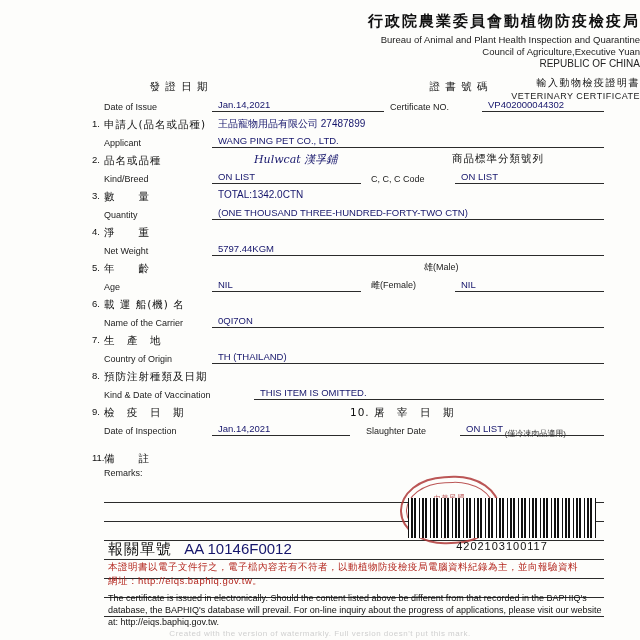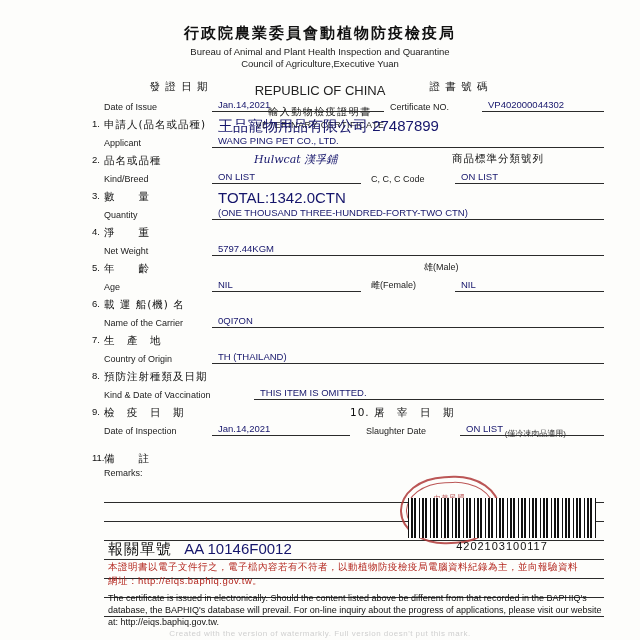--- a/index.html
+++ b/index.html
@@ -10,54 +10,54 @@
     color:#1b1b1b;
     position:relative;
     overflow:hidden;
   }
   .page{
     position:absolute;inset:0;
     background:#fdfdfb;
   }
   
   .hdr{
-    text-align:center;
-    padding-top:24px;
+    text-align:right;
+    padding-top:12px;
   }
   .hdr .cn-title{
     font-family:"DejaVu Sans", sans-serif;
     font-size:15px;
     letter-spacing:2px;
     font-weight:600;
     color:#111;
   }
   .hdr .en1{font-size:9.5px;margin-top:3px;color:#222;}
   .hdr .en2{font-size:9.5px;margin-top:1px;color:#222;}
-  .hdr .en3{font-size:13px;margin-top:14px;color:#222;}
+  .hdr .en3{font-size:10px;margin-top:1px;color:#222;}
   .hdr .cn-sub{
     font-family:"DejaVu Sans", sans-serif;
     font-size:10px;letter-spacing:1.5px;margin-top:7px;color:#111;
   }
   .hdr .en4{font-size:9px;margin-top:1px;letter-spacing:.5px;color:#222;}
 
   .body{
     position:absolute;
     left:104px;right:36px;top:80px;
   }
   .row{position:relative;min-height:25px;}
   .lbl-cn{
     font-family:"DejaVu Sans", sans-serif;
     font-size:10.5px;letter-spacing:1px;color:#111;
   }
   .lbl-en{font-size:9px;color:#222;margin-top:1px;}
   .num{
     position:absolute;left:-12px;top:0;font-size:9.5px;color:#111;
   }
   .val{
-    font-size:15px;color:#15156b;
+    font-size:10px;color:#15156b;
     font-family:"Liberation Sans", sans-serif;
   }
 
   
   .lv{display:flex;align-items:flex-end;}
   .lv .labelbox{width:108px;flex:0 0 108px;}
   .lv .fill{flex:1;position:relative;}
   .lv .fill .txt{
     position:absolute;bottom:2px;left:6px;
     font-size:9.5px;white-space:nowrap;

